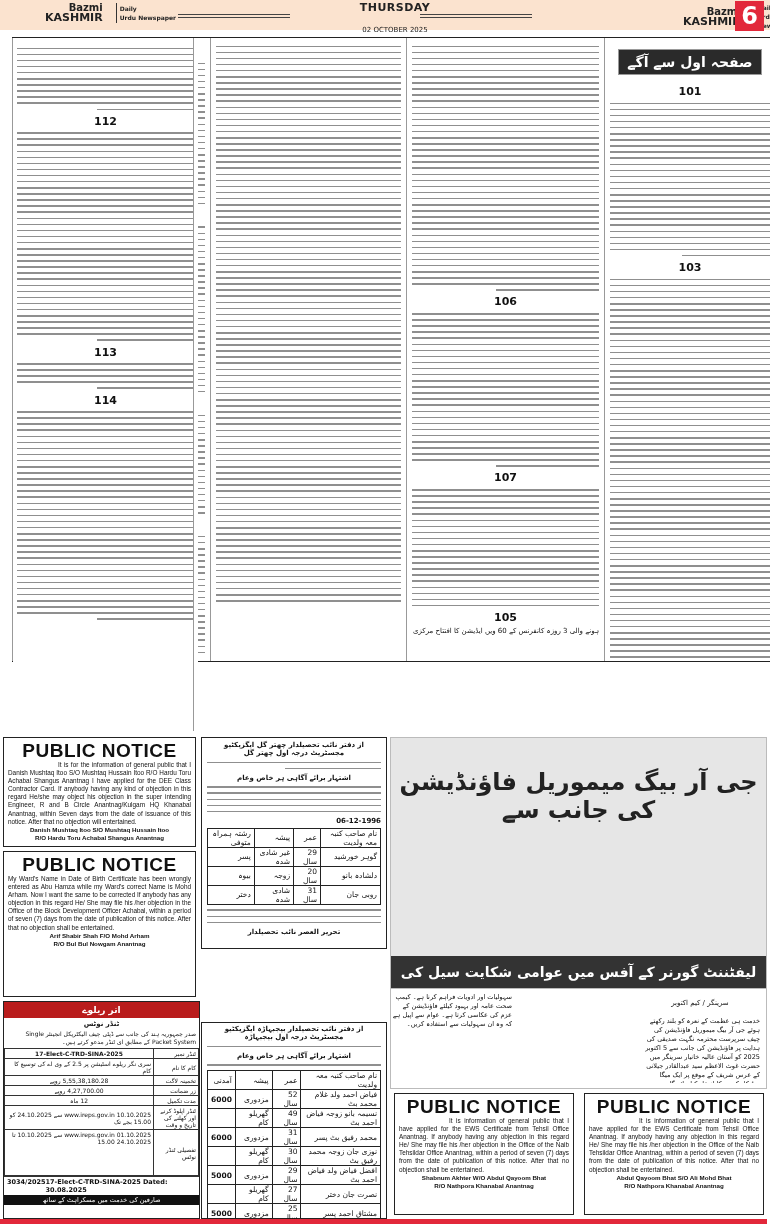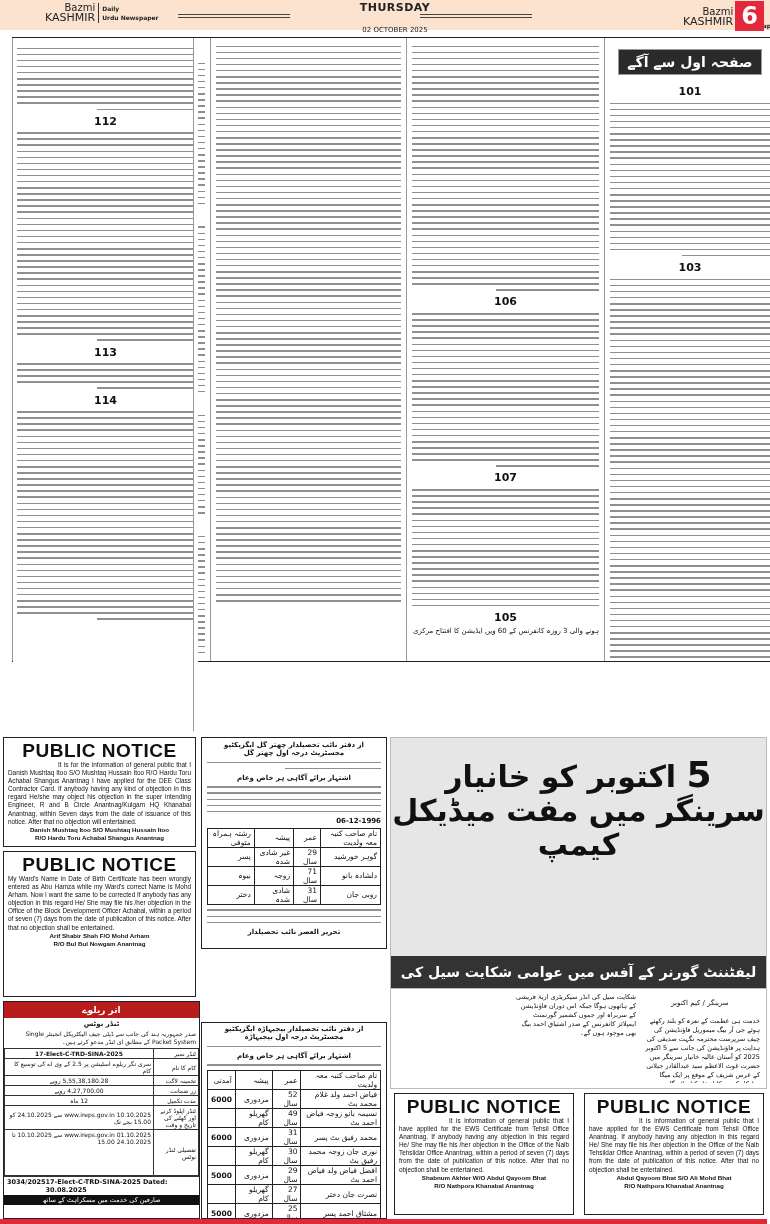--- a/index.html
+++ b/index.html
@@ -2,21 +2,21 @@
 <html><head>
 <meta charset="utf-8">
 <style>
   * { box-sizing: border-box; margin: 0; padding: 0; }
   html, body { width: 770px; height: 1224px; background: #ffffff; overflow: hidden; }
   body { font-family: "DejaVu Sans", sans-serif; color: #111; position: relative; }
 
   
   .masthead { position: absolute; left: 0; top: 0; width: 770px; height: 30px; background: #fbe3cf; }
   .brand { position: absolute; top: 3px; display: flex; align-items: center; }
-  .brand-name { text-align: right; font-weight: normal; font-size: 10px; line-height: 10px; color: #222; padding-right: 3px; border-right: 1px solid #333; }
+  .brand-name { text-align: right; font-weight: bold; font-size: 10px; line-height: 10px; color: #222; padding-right: 13px; border-right: 1px solid #333; }
   .brand-name .b2 { font-size: 11px; }
   .brand-sub { padding-left: 3px; font-size: 6px; line-height: 9px; font-weight: bold; color: #222; }
   .brand-left { left: 45px; }
   .brand-right { left: 683px; }
   .rule { position: absolute; height: 4px; border-top: 1px solid #444; border-bottom: 1px solid #444; top: 14px; }
   .rule-l { left: 178px; width: 112px; }
   .rule-r { left: 420px; width: 112px; }
   .dayblock { position: absolute; left: 340px; top: 1px; text-align: center; width: 110px; }
   .day { font-size: 11px; font-weight: bold; letter-spacing: 0.5px; color: #222; }
   .date { font-size: 7px; color: #222; margin-top: 12px; }
@@ -655,21 +655,21 @@
       <td>رشتہ ہمراہ متوفی</td>
     </tr>
     <tr>
       <td>گوہر خورشید</td>
       <td>29 سال</td>
       <td>غیر شادی شدہ</td>
       <td>پسر</td>
     </tr>
     <tr>
       <td>دلشادہ بانو</td>
-      <td>71 سال</td>
+      <td>20 سال</td>
       <td>زوجہ</td>
       <td>بیوہ</td>
     </tr>
     <tr>
       <td>روبی جان</td>
       <td>31 سال</td>
       <td>شادی شدہ</td>
       <td>دختر</td>
     </tr>
   </tbody>
@@ -784,33 +784,30 @@
     </table>
   <div class="rail-ref">
     <span>3034/2025</span>
     <span>17-Elect-C-TRD-SINA-2025 Dated: 30.08.2025</span>
   </div>
   <div class="rail-foot">صارفین کی خدمت میں مسکراہٹ کے ساتھ</div>
 </div>
 <div class="rail-bar"></div>
 
 <div class="ad">
-  <div class="ad-headline">
-    <span class="five">5</span>
-    <span>اکتوبر کو خانیار سرینگر میں مفت میڈیکل کیمپ</span>
-  </div>
+  <div class="ad-top">جی آر بیگ میموریل فاؤنڈیشن کی جانب سے</div>
   <div class="ad-strip">لیفٹننٹ گورنر کے آفس میں عوامی شکایت سیل کی انڈر سیکریٹری ازیۃ قریشی کے ہاتھوں ہوگا افتتاح</div>
 </div>
 <div class="ad-body">
   <div class="ad-col" style="right:6px;">
     <div class="byline">سرینگر / کیم اکتوبر</div>
     <div style="font-size:6.5px; line-height:9px;">خدمت ہی عظمت کے نعرہ کو بلند رکھتے ہوئے جی آر بیگ میموریل فاؤنڈیشن کی چیف سرپرست محترمہ نگہت صدیقی کی ہدایت پر فاؤنڈیشن کی جانب سے 5 اکتوبر 2025 کو آستان عالیہ خانیار سرینگر میں حضرت غوث الاعظم سید عبدالقادر جیلانی کے عرس شریف کے موقع پر ایک میگا میڈیکل کیمپ کا انعقاد کیا جائے گا۔</div>
   </div>
-  <div class="ad-col" style="right:130px;">
-    <div style="font-size:6.5px; line-height:9px;">شکایت سیل کی انڈر سیکریٹری ازیۃ قریشی کے ہاتھوں ہوگا جبکہ اس دوران فاؤنڈیشن کے سربراہ اور جموں کشمیر گورنمنٹ ایمپلائز کانفرنس کے صدر اشتیاق احمد بیگ بھی موجود ہوں گے۔</div>
+  <div class="ad-col" style="right:254px;">
+    <div style="font-size:6.5px; line-height:9px;">سہولیات اور ادویات فراہم کرنا ہے۔ کیمپ صحت عامہ اور بہبود کیلئے فاؤنڈیشن کے عزم کی عکاسی کرتا ہے۔ عوام سے اپیل ہے کہ وہ ان سہولیات سے استفادہ کریں۔</div>
   </div>
 </div>
 
 <div class="notice" style="left:394px; top:1093px; width:180px; height:122px;">
   <div class="notice-title">PUBLIC  NOTICE</div>
   <div class="notice-body">It is information of general public that I have applied for the EWS Certificate from Tehsil Office Anantnag. If anybody having any objection in this regard He/ She may file his /her objection in the Office of the Naib Tehsildar Office Anantnag, within a period of seven (7) days from the date of publication of this notice. After that no objection shall be entertained.</div>
   <div class="notice-sign">Shabnum Akhter W/O Abdul Qayoom Bhat</div>
   <div class="notice-sign">R/O Nathpora Khanabal Anantnag</div>
 </div>
 <div class="notice" style="left:584px; top:1093px; width:180px; height:122px;">

